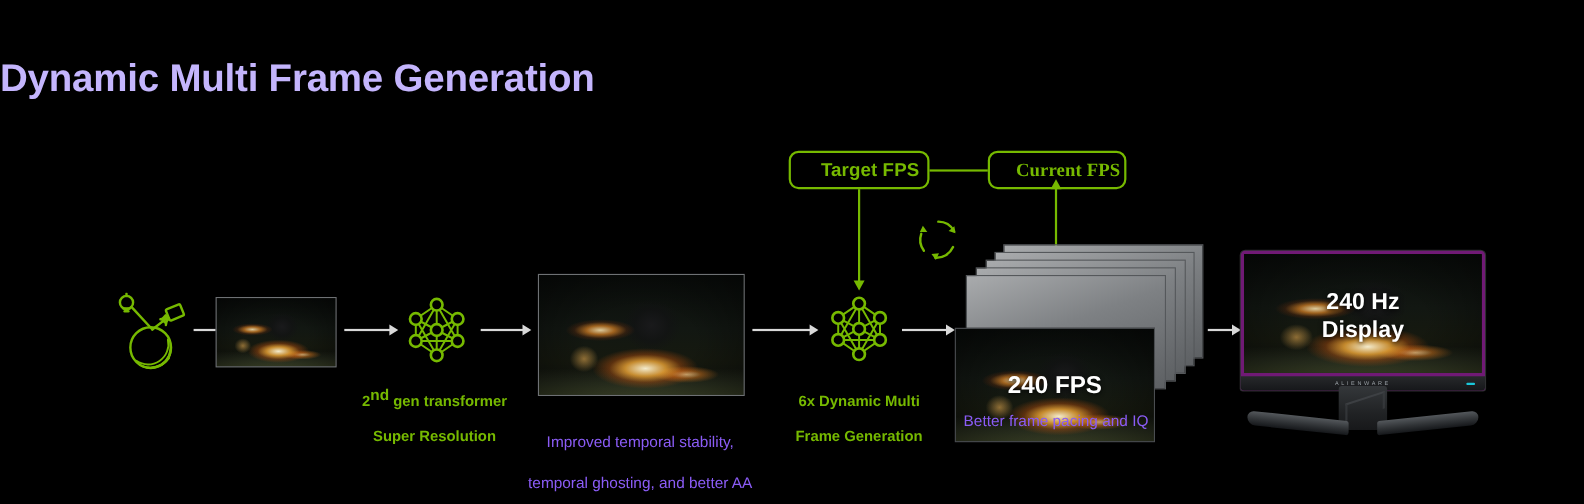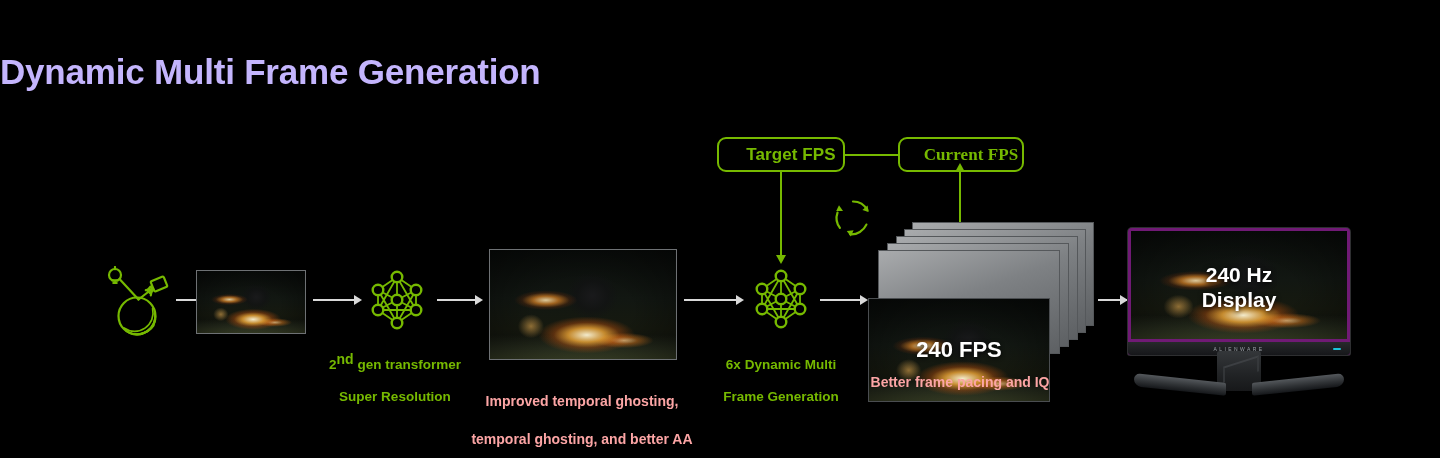--- a/index.html
+++ b/index.html
@@ -40,23 +40,23 @@
     text-align: center;
     line-height: 16px;
     white-space: pre-line;
   }
   .cap-green {
     color: #76b900;
     font-size: 13.5px;
     font-weight: bold;
   }
   .cap-white {
-    color: #fca5a5;
+    color: #8b5cf6;
     font-size: 14px;
-    font-weight: bold;
+    font-weight: normal;
     line-height: 19px;
   }
   .sup {
     font-size: 14px;
     vertical-align: super;
     line-height: 0;
     margin-top: 12px;
   }
 
   
@@ -328,21 +328,21 @@
     <span><span>2</span><span class="sup">nd</span><span> gen transformer</span></span><br>
     <span>Super Resolution</span>
   </div>
 
   <div class="line-white" style="left:437px; top:298.5px; width:44px; height:2px;"></div>
   <div class="arrow-head ah-right" style="left:475px; top:294.5px;"></div>
 
   <div class="scene" id="frame-upscaled" style="left:489px; top:249px; width:186px; height:109px; border:1px solid #6e7174;"></div>
 
   <div class="cap cap-white" style="left:470px; top:373px; width:224px;">
-    <span>Improved temporal ghosting,</span><br>
+    <span>Improved temporal stability,</span><br>
     <span>temporal ghosting, and better AA</span>
   </div>
 
   <div class="line-white" style="left:684px; top:298.5px; width:58px; height:2px;"></div>
   <div class="arrow-head ah-right" style="left:736px; top:294.5px;"></div>
 
   <svg class="icon-svg" style="left:750px; top:268px;" width="62" height="62" viewBox="0 0 62 62">
     <g stroke="#76b900" stroke-width="1.8" fill="none">
       <path d="M31 8 L12 21 M31 8 L50 21 M31 8 L31 31 M31 8 L12 41 M31 8 L50 41
                M12 21 L31 31 M12 21 L12 41 M12 21 L31 54

